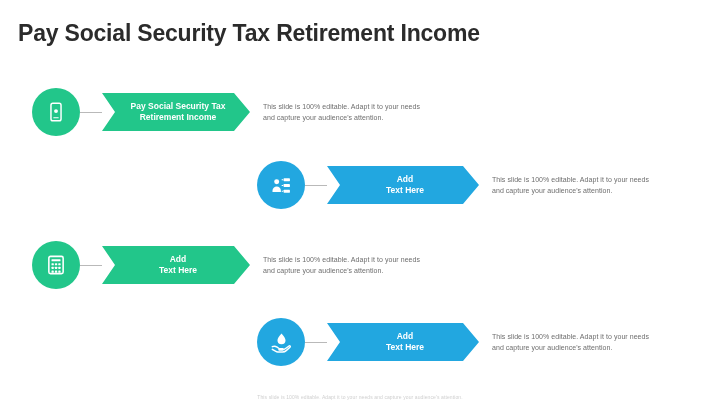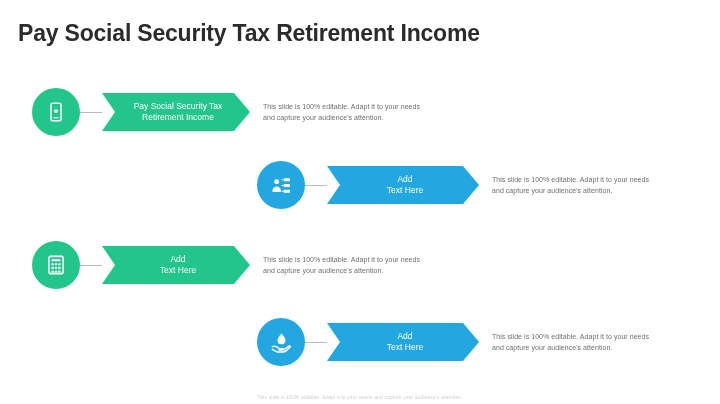--- a/index.html
+++ b/index.html
@@ -82,21 +82,21 @@
       calc(100% - 16px) 0%,
       100% 50%,
       calc(100% - 16px) 100%,
       0% 100%,
       13px 50%
     );
   }
   .banner .banner-text {
     color: #ffffff;
     font-size: 8.5px;
-    font-weight: 400;
+    font-weight: 700;
     line-height: 1.35;
     text-align: center;
     padding: 0 20px 0 24px;
     white-space: pre-line;
   }
   .row.r1 .banner { width: 148px; }
   .row.r2 .banner { width: 152px; }
   .row.r3 .banner { width: 148px; }
   .row.r4 .banner { width: 152px; }
 

